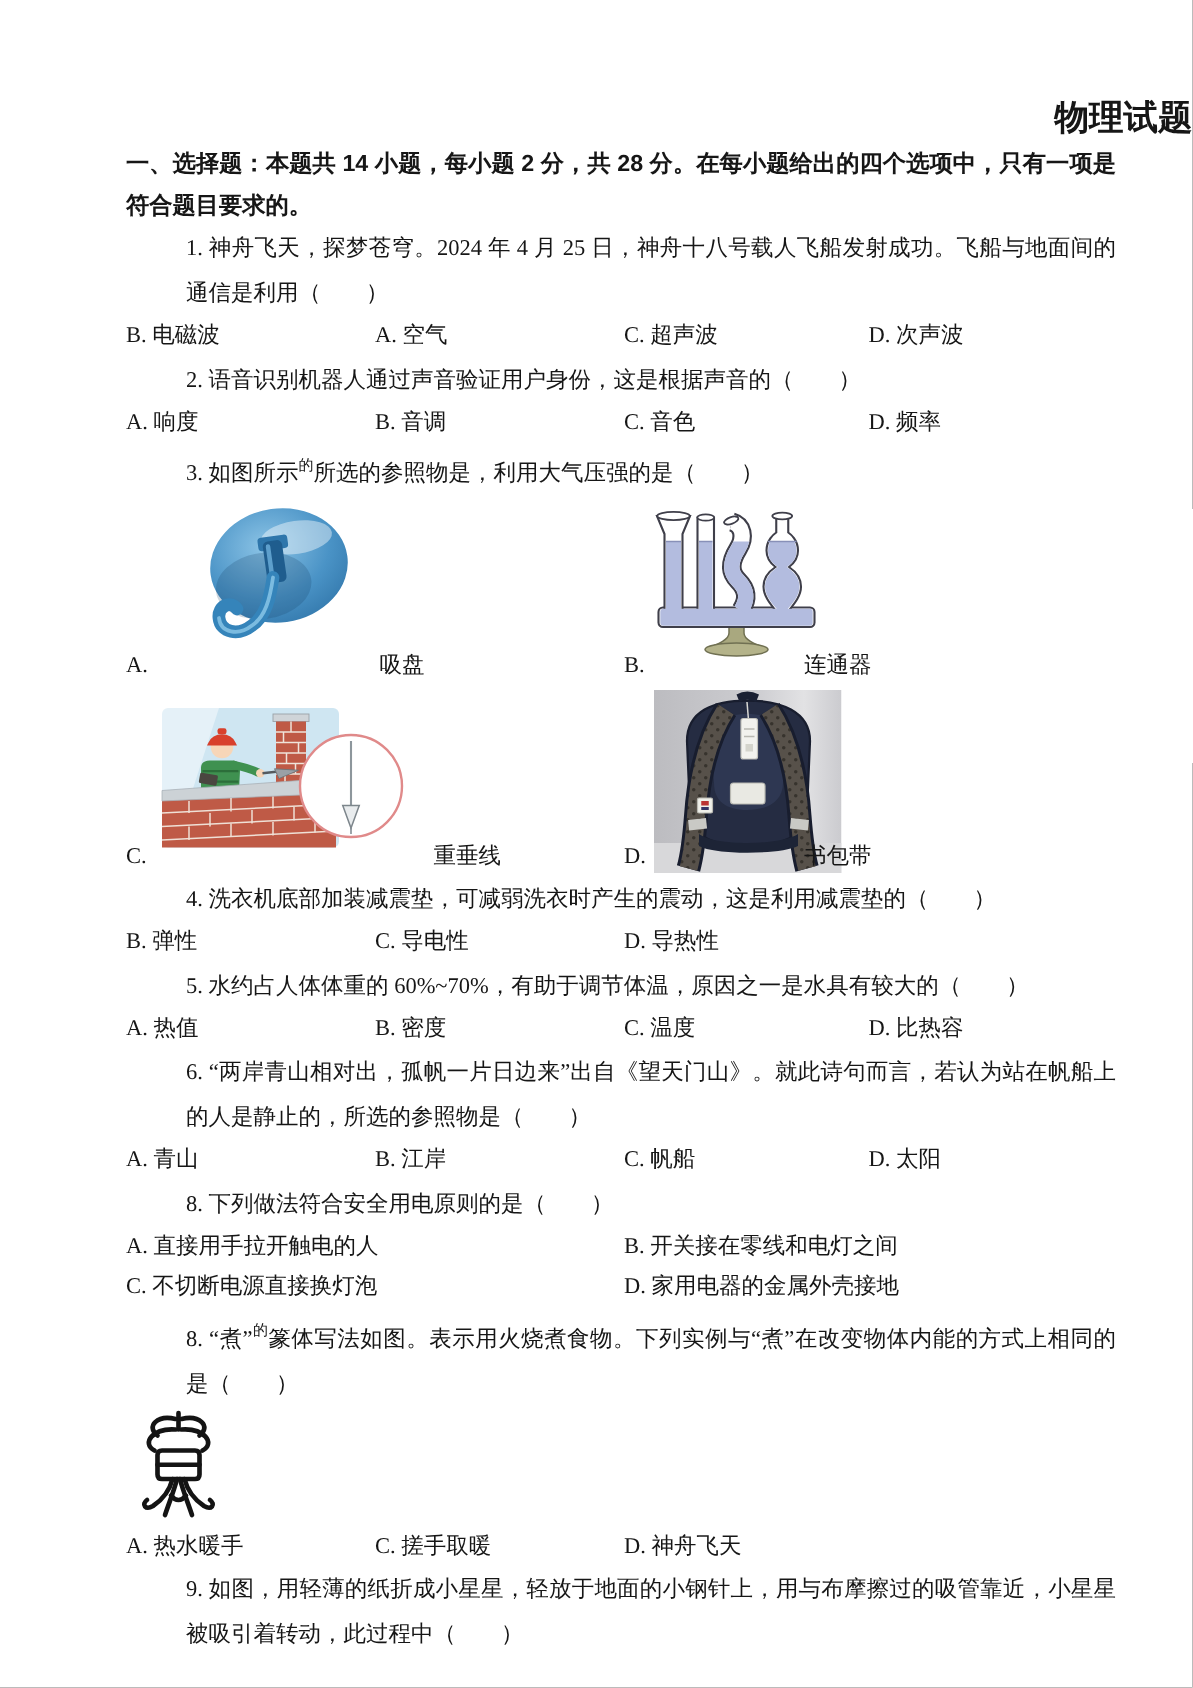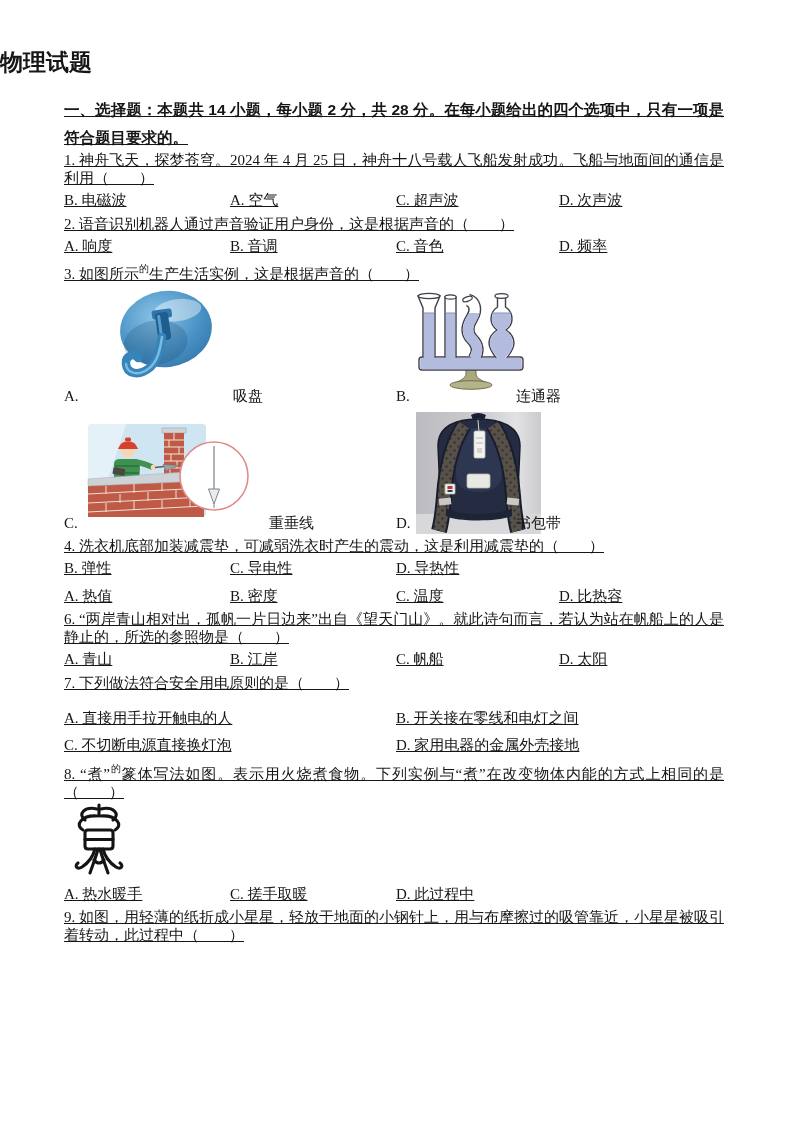--- a/index.html
+++ b/index.html
@@ -3,42 +3,42 @@
 <meta charset="utf-8">
 <style>
   html,body { margin:0; padding:0; background:#888; }
   .page {
     position:relative; width:795px; height:1125px; margin:0 auto;
     background:#ffffff; overflow:hidden;
     font-family:"Liberation Serif","DejaVu Serif",serif;
     color:#161616;
   }
   .title {
-    margin:0; padding-top:48px; text-align:left;
+    margin:0; padding-top:64px; text-align:right;
     font-family:"Liberation Sans","DejaVu Sans",sans-serif;
     font-weight:bold; font-size:23px; line-height:28px;
   }
   .content {
-    position:absolute; left:64px; top:88px; width:660px;text-decoration:underline;
+    position:absolute; left:84px; top:88px; width:660px;
   }
   p { margin:0; }
   .heading {
     font-family:"Liberation Sans","DejaVu Sans",sans-serif;
     font-weight:bold; font-size:15.5px; line-height:27.5px;
     text-align:justify; margin-top:8px;
   }
-  .q { font-size:15px; line-height:18px; text-align:justify; }
+  .q { font-size:15px; line-height:30px; text-align:justify;margin-left:40px; }
   .sup { font-size:10px; vertical-align:7px; }
   .opts4 {
     display:grid; grid-template-columns:166px 166px 163px auto;
     font-size:15px; line-height:27.5px;
   }
   .opts2 {
     display:grid; grid-template-columns:332px auto;
-    font-size:15px; line-height:27.5px;margin-top:13px;
+    font-size:15px; line-height:27.5px;
   }
   .figrow { position:relative; width:660px; height:127px; }
   .figrow .cap { position:absolute; bottom:5px; font-size:15px; line-height:18px; }
   .figrow svg { position:absolute; }
   .sealwrap { height:80px; }
 </style>
 </head>
 <body>
 
 <div class="page">
@@ -58,21 +58,21 @@
     </div>
 
     <p class="q">2. 语音识别机器人通过声音验证用户身份，这是根据声音的（　　）</p>
     <div class="opts4">
       <span>A. 响度</span>
       <span>B. 音调</span>
       <span>C. 音色</span>
       <span>D. 频率</span>
     </div>
 
-    <p class="q"><span>3. 如图所示</span><span class="sup">的</span><span>生产生活实例，这是根据声音的（　　）</span></p>
+    <p class="q"><span>3. 如图所示</span><span class="sup">的</span><span>所选的参照物是，利用大气压强的是（　　）</span></p>
 
     <div class="figrow">
       <svg style="left:30px; top:6px;" width="142" height="98" viewBox="0 0 142 98">
         <defs>
           <radialGradient id="scg" cx="0.42" cy="0.32" r="0.85">
             <stop offset="0" stop-color="#8cc4e6"></stop>
               <stop offset="0.55" stop-color="#4a93c6"></stop>
               <stop offset="1" stop-color="#2b6fa3"></stop>
           </radialGradient>
         </defs>
@@ -242,36 +242,37 @@
       <span class="cap" style="left:452px;margin-top:36px;">书包带</span>
     </div>
 
     <p class="q">4. 洗衣机底部加装减震垫，可减弱洗衣时产生的震动，这是利用减震垫的（　　）</p>
     <div class="opts4">
       <span>B. 弹性</span>
       <span>C. 导电性</span>
       <span>D. 导热性</span>
     </div>
 
+    <p class="q">5. 水约占人体体重的 60%~70%，有助于调节体温，原因之一是水具有较大的（　　）</p>
     <div class="opts4">
       <span>A. 热值</span>
       <span>B. 密度</span>
       <span>C. 温度</span>
       <span>D. 比热容</span>
     </div>
 
     <p class="q">6. “两岸青山相对出，孤帆一片日边来”出自《望天门山》。就此诗句而言，若认为站在帆船上的人是静止的，所选的参照物是（　　）</p>
     <div class="opts4">
       <span>A. 青山</span>
       <span>B. 江岸</span>
       <span>C. 帆船</span>
       <span>D. 太阳</span>
     </div>
 
-    <p class="q">7. 下列做法符合安全用电原则的是（　　）</p>
+    <p class="q">8. 下列做法符合安全用电原则的是（　　）</p>
     <div class="opts2">
       <span>A. 直接用手拉开触电的人</span>
       <span>B. 开关接在零线和电灯之间</span>
       <span>C. 不切断电源直接换灯泡</span>
       <span>D. 家用电器的金属外壳接地</span>
     </div>
 
     <p class="q"><span>8. “煮”</span><span class="sup">的</span><span>篆体写法如图。表示用火烧煮食物。下列实例与“煮”在改变物体内能的方式上相同的是（　　）</span></p>
 
     <div class="sealwrap">
@@ -289,19 +290,19 @@
           <path d="M34 48 C32 56 29 63 26 72"></path>
           <path d="M36 48 C38 56 41 63 44 72"></path>
           <path d="M30 59 C33 63 37 63 40 59"></path>
         </g>
       </svg>
     </div>
 
     <div class="opts4">
       <span>A. 热水暖手</span>
       <span>C. 搓手取暖</span>
-      <span>D. 此过程中</span>
+      <span>D. 神舟飞天</span>
     </div>
 
     <p class="q">9. 如图，用轻薄的纸折成小星星，轻放于地面的小钢针上，用与布摩擦过的吸管靠近，小星星被吸引着转动，此过程中（　　）</p>
 
   </div>
 </div>
 
 </body></html>

